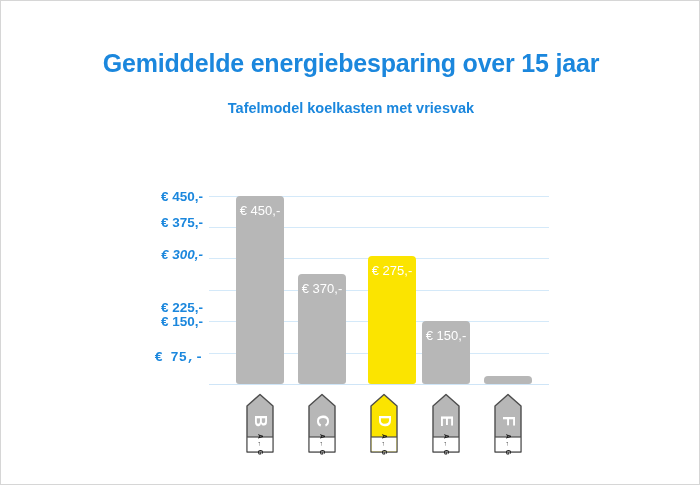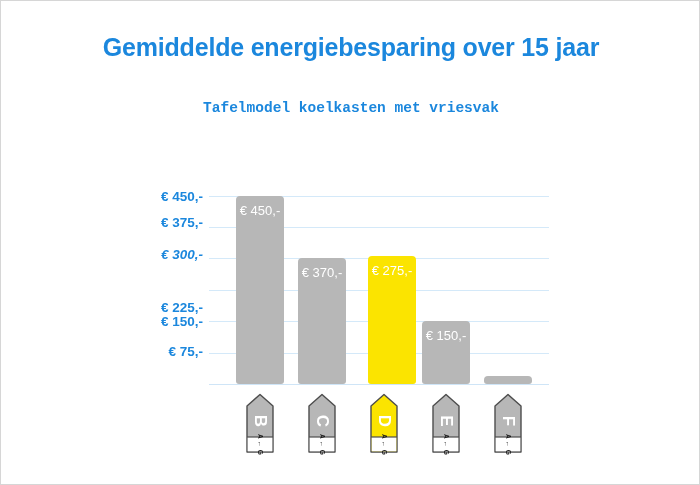--- a/index.html
+++ b/index.html
@@ -17,38 +17,37 @@
     background: #ffffff;
     border: 1px solid #d6d6d6;
     box-sizing: border-box;
     overflow: hidden;
   }
 
   
   .title {
     position: absolute;
     left: 0;
-    top: 32px;
+    top: 48px;
     width: 700px;
     text-align: center;
     font-size: 25px;
     font-weight: bold;
     color: #1b87dd;
     letter-spacing: -0.2px;
   }
   .subtitle {
     position: absolute;
     left: 0;
     top: 99px;
     width: 700px;
     text-align: center;
     font-size: 14.5px;
     font-weight: bold;
     color: #1b87dd;
-    font-family: Liberation Mono, monospace;
   }
 
   
   .plot {
     position: absolute;
     left: 208px;
     top: 178px;
     width: 340px;
     height: 206px;
   }
@@ -160,21 +159,21 @@
 </style>
 </head>
 <body>
 
 <div id="page">
 
   <div class="title">Gemiddelde energiebesparing over 15 jaar</div>
   <div class="subtitle">Tafelmodel koelkasten met vriesvak</div>
 
   <div class="ylabels" id="ylabels">
-      <div class="ylabel" style="top: 172px;">€ 75,-</div>
+      <div class="ylabel" style="top: 178px; font-family: Liberation Mono, monospace;">€ 75,-</div>
       <div class="ylabel" style="top: 142.245px;">€ 150,-</div>
       <div class="ylabel" style="top: 128px;">€ 225,-</div>
       <div class="ylabel" style="top: 75px; font-style: italic;">€ 300,-</div>
       <div class="ylabel" style="top: 43px;">€ 375,-</div>
       <div class="ylabel" style="top: 16.7347px;">€ 450,-</div>
     </div>
 
   <div class="plot" id="plot">
     <div class="axis-base"></div>
   <div class="gridline" style="top: 173.622px;"></div>
@@ -182,21 +181,21 @@
       <div class="gridline" style="top: 110.867px;"></div>
       <div class="gridline" style="top: 79.4898px;"></div>
       <div class="gridline" style="top: 48.1122px;"></div>
       <div class="gridline" style="top: 16.7347px;"></div>
     </div>
 
   <div class="bars" id="bars">
       <div class="bar" style="left: 27px; width: 48px; height: 188.265px; background: rgb(183, 183, 183);">
         <div class="bar-label">€ 450,-</div>
       </div>
-      <div class="bar" style="left: 89px; width: 48px; height: 126px; background: rgb(183, 183, 183);">
+      <div class="bar" style="left: 89px; width: 48px; height: 110px; background: rgb(183, 183, 183);">
         <div class="bar-label">€ 370,-</div>
       </div>
       <div class="bar" style="left: 159px; width: 48px; height: 128px; background: rgb(251, 228, 0);">
         <div class="bar-label">€ 275,-</div>
       </div>
       <div class="bar" style="left: 213px; width: 48px; height: 62.7551px; background: rgb(183, 183, 183);">
         <div class="bar-label">€ 150,-</div>
       </div>
       <div class="bar" style="left: 275px; width: 48px; height: 8px; background: rgb(183, 183, 183);"></div>
     </div>

